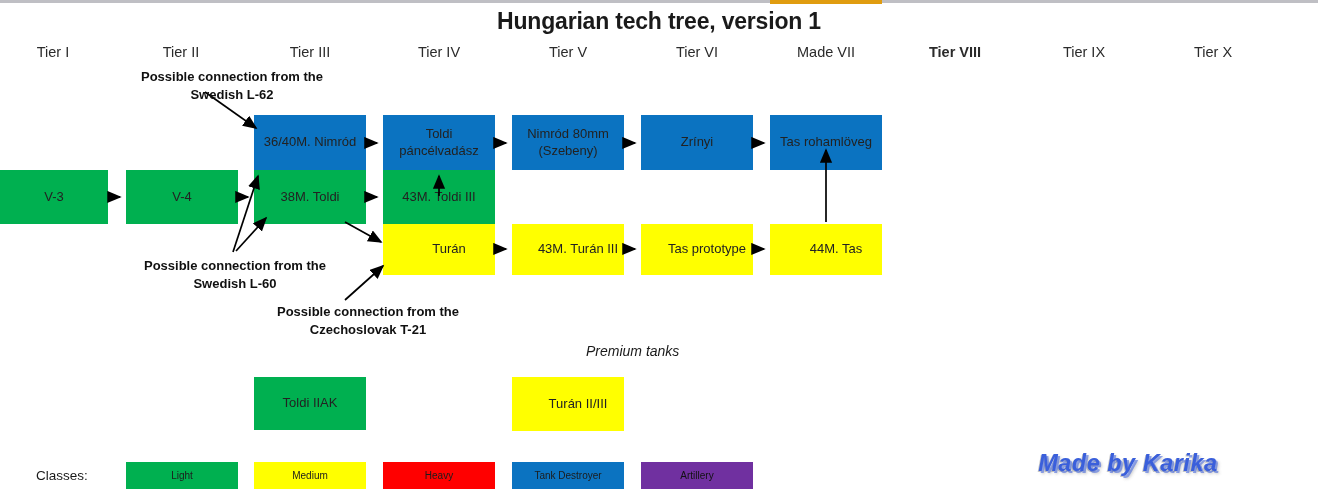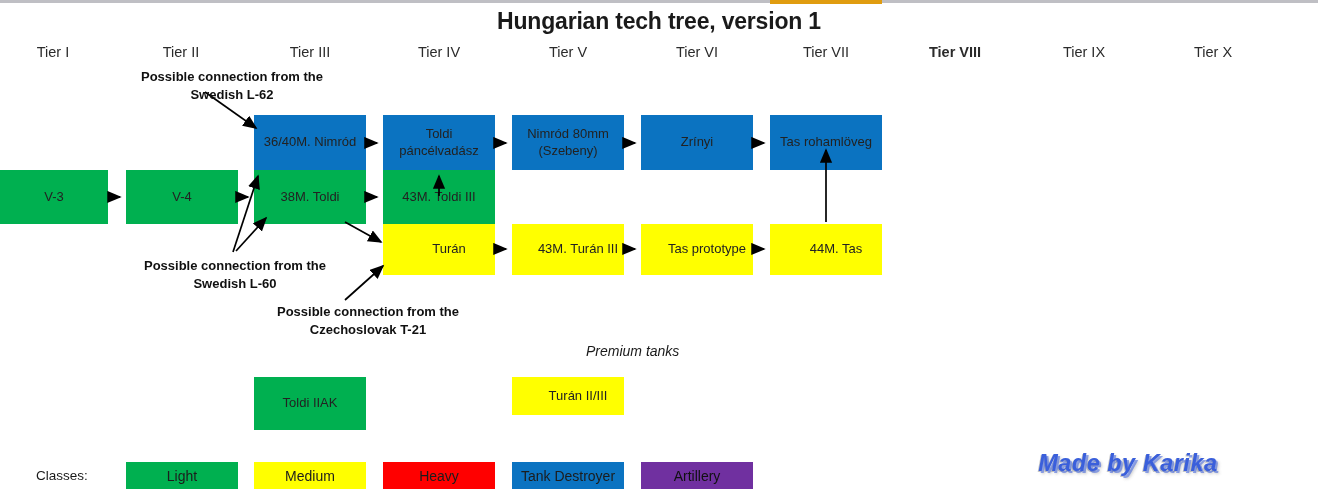--- a/index.html
+++ b/index.html
@@ -90,21 +90,21 @@
   }
 
   
   .chip {
     position: absolute;
     height: 27px;
     width: 112px;
     display: flex;
     align-items: center;
     justify-content: center;
-    font-size: 14px;
+    font-size: 10px;
     color: #1c1c1c;
   }
   .chip.green { background: #00b050; }
   .chip.yellow{ background: #ffff00; }
   .chip.red   { background: #ff0000; }
   .chip.blue  { background: #0b73c1; }
   .chip.purple{ background: #7030a0; color: #111111; }
 
   
   .watermark {
@@ -140,21 +140,21 @@
 
   <div class="title">Hungarian tech tree, version 1</div>
 
   <div id="tier-headers">
       <div class="tier" style="left: -12px;">Tier I</div>
       <div class="tier" style="left: 116px;">Tier II</div>
       <div class="tier" style="left: 245px;">Tier III</div>
       <div class="tier" style="left: 374px;">Tier IV</div>
       <div class="tier" style="left: 503px;">Tier V</div>
       <div class="tier" style="left: 632px;">Tier VI</div>
-      <div class="tier" style="left: 761px;">Tier VII</div>
+      <div class="tier" style="left: 761px;">Made VII</div>
       <div class="tier" style="left: 890px; font-weight: bold;">Tier VIII</div>
       <div class="tier" style="left: 1019px;">Tier IX</div>
       <div class="tier" style="left: 1148px;">Tier X</div>
     </div>
   <div id="tank-boxes">
       <div class="box green" style="left: 0px; top: 170px; width: 108px; height: 54px;">V-3</div>
       <div class="box green" style="left: 126px; top: 170px; width: 112px; height: 54px;">V-4</div>
       <div class="box blue" style="left: 254px; top: 115px; width: 112px; height: 55px;">36/40M. Nimród</div>
       <div class="box green" style="left: 254px; top: 170px; width: 112px; height: 54px;">38M. Toldi</div>
       <div class="box blue" style="left: 383px; top: 115px; width: 112px; height: 55px;">Toldi
@@ -200,21 +200,21 @@
       <line x1="233" y1="252" x2="258" y2="176"></line>
       <line x1="236" y1="251" x2="266" y2="218"></line>
       <line x1="345" y1="300" x2="383" y2="266"></line>
     </g>
   </svg>
 
   <div class="premium-label" style="left: 586px; top: 343px;">Premium tanks</div>
 
   <div id="premium-boxes">
       <div class="box green" style="left: 254px; top: 377px; width: 112px; height: 53px;">Toldi IIAK</div>
-      <div class="box yellow" style="left: 512px; top: 377px; width: 112px; height: 38px;">Turán II/III</div>
+      <div class="box yellow" style="left: 512px; top: 377px; width: 112px; height: 54px;">Turán II/III</div>
     </div>
 
   <div class="classes-label" style="left: 36px; top: 468px;">Classes:</div>
 
   <div id="class-chips">
       <div class="chip green" style="left: 126px; top: 462px;">Light</div>
       <div class="chip yellow" style="left: 254px; top: 462px;">Medium</div>
       <div class="chip red" style="left: 383px; top: 462px;">Heavy</div>
       <div class="chip blue" style="left: 512px; top: 462px;">Tank Destroyer</div>
       <div class="chip purple" style="left: 641px; top: 462px;">Artillery</div>

